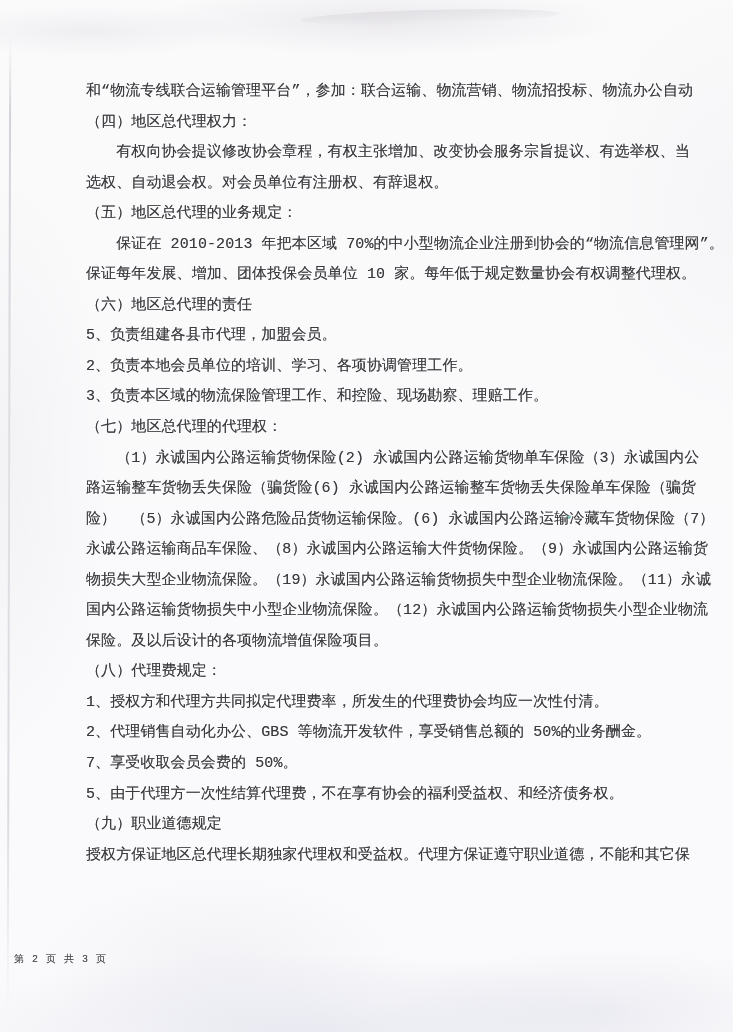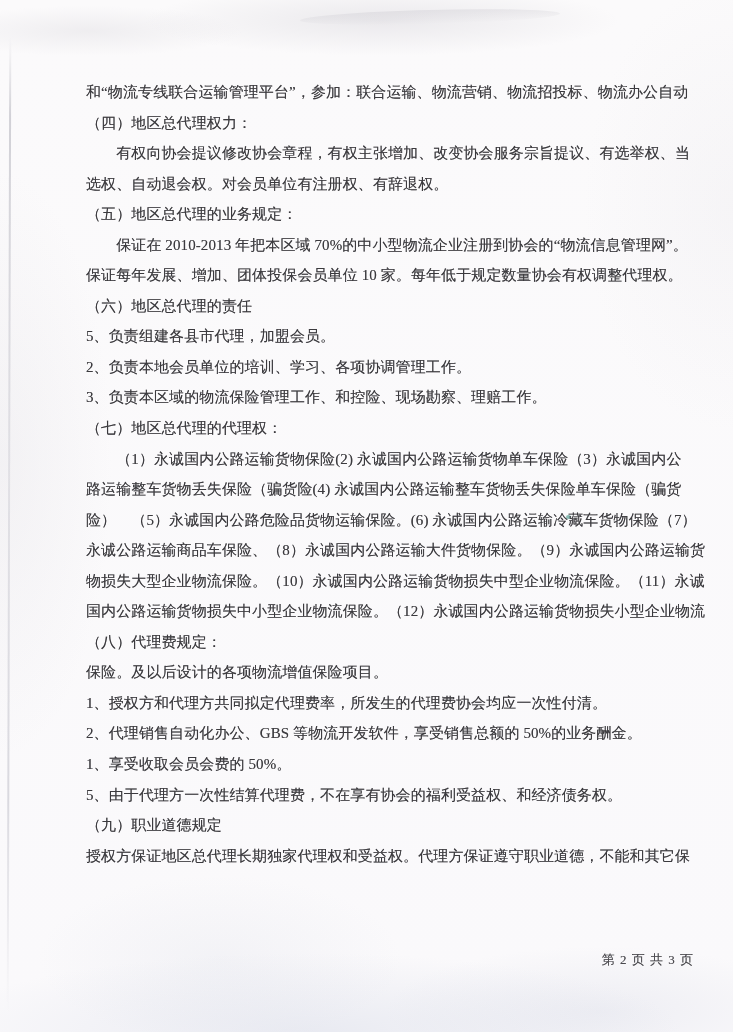--- a/index.html
+++ b/index.html
@@ -8,21 +8,21 @@
     width: 750px;
     height: 1032px;
     overflow: hidden;
     background: #ffffff;
   }
   .scan {
     position: relative;
     width: 733px;
     height: 1032px;
     overflow: hidden;
-    font-family: Liberation Serif, serif;
+    font-family: Liberation Mono, monospace;
     
     background:
       radial-gradient(ellipse 340px 50px at 52% 2%,  rgba(203,201,208,0.35), transparent 70%),
       radial-gradient(ellipse 220px 36px at 12% 3%,  rgba(210,208,214,0.30), transparent 70%),
       radial-gradient(ellipse 520px 110px at 42% 100%, rgba(193,200,219,0.30), transparent 72%),
       radial-gradient(ellipse 300px 90px at 82% 98%, rgba(200,204,220,0.25), transparent 72%),
       radial-gradient(ellipse 160px 420px at 0% 45%, rgba(214,212,218,0.22), transparent 70%),
       radial-gradient(ellipse 200px 300px at 100% 20%, rgba(222,220,226,0.18), transparent 75%),
       radial-gradient(ellipse 260px 120px at 30% 93%, rgba(208,212,224,0.18), transparent 70%),
       linear-gradient(#fbfafb, #faf9fb);
@@ -76,25 +76,26 @@
     letter-spacing: 0.1px;
     text-shadow: 0 0 0.5px rgba(59,58,62,0.55);
   }
   .page-footer {
     position: absolute;
     left: 0;
     top: 950px;
     width: 694px;
     height: 20px;
     line-height: 20px;
-    text-align: right;
-    font-size: 13px;
+    text-align: left;
+    font-size: 10px;
     letter-spacing: 1px;
     color: #4a494e;
     text-shadow: 0 0 0.5px rgba(74,73,78,0.5);
+    padding-left: 14px;
   }
 </style>
 </head>
 <body>
 
 <div class="scan">
   <div class="fold-line"></div>
   <div class="smudge-top"></div>
   <div class="speck-teal"></div>
 
@@ -106,29 +107,29 @@
       <div class="doc-line">选权、自动退会权。对会员单位有注册权、有辞退权。</div>
       <div class="doc-line">（五）地区总代理的业务规定：</div>
       <div class="doc-line">　　保证在 2010-2013 年把本区域 70%的中小型物流企业注册到协会的“物流信息管理网”。</div>
       <div class="doc-line">保证每年发展、增加、团体投保会员单位 10 家。每年低于规定数量协会有权调整代理权。</div>
       <div class="doc-line">（六）地区总代理的责任</div>
       <div class="doc-line">5、负责组建各县市代理，加盟会员。</div>
       <div class="doc-line">2、负责本地会员单位的培训、学习、各项协调管理工作。</div>
       <div class="doc-line">3、负责本区域的物流保险管理工作、和控险、现场勘察、理赔工作。</div>
       <div class="doc-line">（七）地区总代理的代理权：</div>
       <div class="doc-line">　　（1）永诚国内公路运输货物保险(2) 永诚国内公路运输货物单车保险（3）永诚国内公</div>
-      <div class="doc-line">路运输整车货物丢失保险（骗货险(4) 永诚国内公路运输整车货物丢失保险单车保险（骗货</div>
+      <div class="doc-line">路运输整车货物丢失保险（骗货险(6) 永诚国内公路运输整车货物丢失保险单车保险（骗货</div>
       <div class="doc-line">险）　（5）永诚国内公路危险品货物运输保险。(6) 永诚国内公路运输冷藏车货物保险（7）</div>
       <div class="doc-line">永诚公路运输商品车保险、（8）永诚国内公路运输大件货物保险。（9）永诚国内公路运输货</div>
-      <div class="doc-line">物损失大型企业物流保险。（10）永诚国内公路运输货物损失中型企业物流保险。（11）永诚</div>
+      <div class="doc-line">物损失大型企业物流保险。（19）永诚国内公路运输货物损失中型企业物流保险。（11）永诚</div>
       <div class="doc-line">国内公路运输货物损失中小型企业物流保险。（12）永诚国内公路运输货物损失小型企业物流</div>
+      <div class="doc-line">保险。及以后设计的各项物流增值保险项目。</div>
       <div class="doc-line">（八）代理费规定：</div>
-      <div class="doc-line">保险。及以后设计的各项物流增值保险项目。</div>
       <div class="doc-line">1、授权方和代理方共同拟定代理费率，所发生的代理费协会均应一次性付清。</div>
       <div class="doc-line">2、代理销售自动化办公、GBS 等物流开发软件，享受销售总额的 50%的业务酬金。</div>
-      <div class="doc-line">1、享受收取会员会费的 50%。</div>
+      <div class="doc-line">7、享受收取会员会费的 50%。</div>
       <div class="doc-line">5、由于代理方一次性结算代理费，不在享有协会的福利受益权、和经济债务权。</div>
       <div class="doc-line">（九）职业道德规定</div>
       <div class="doc-line">授权方保证地区总代理长期独家代理权和受益权。代理方保证遵守职业道德，不能和其它保</div>
     </div>
 
   <div class="page-footer">第 2 页 共 3 页</div>
 </div>
 
 </body></html>

